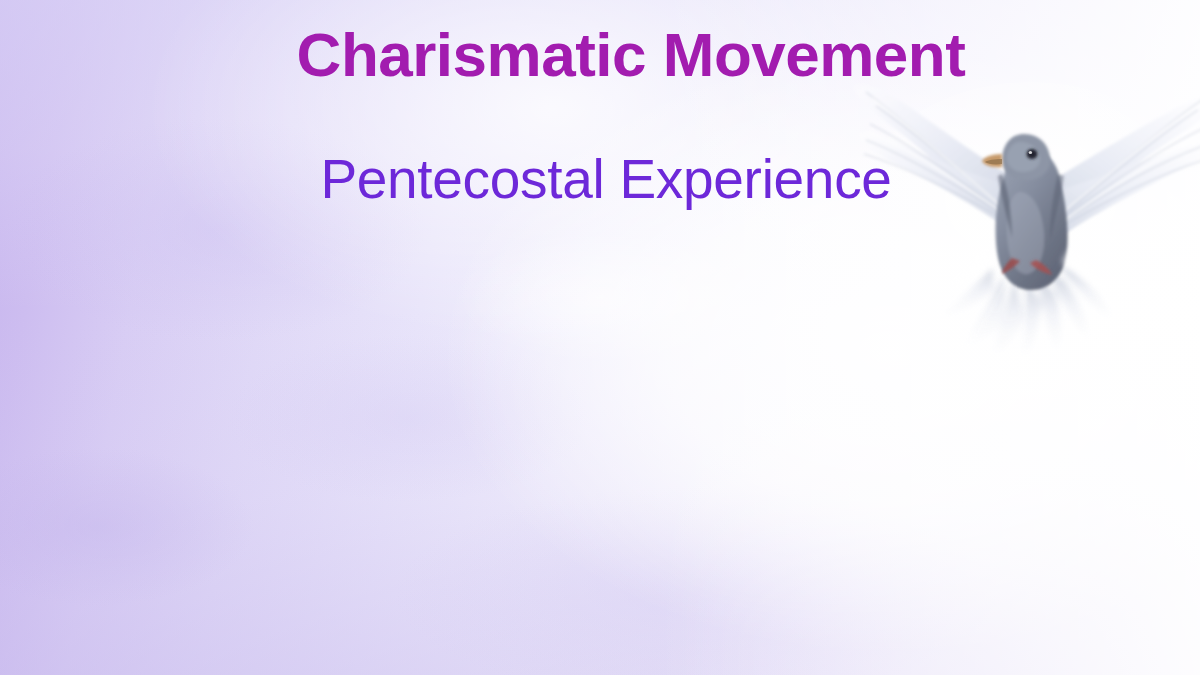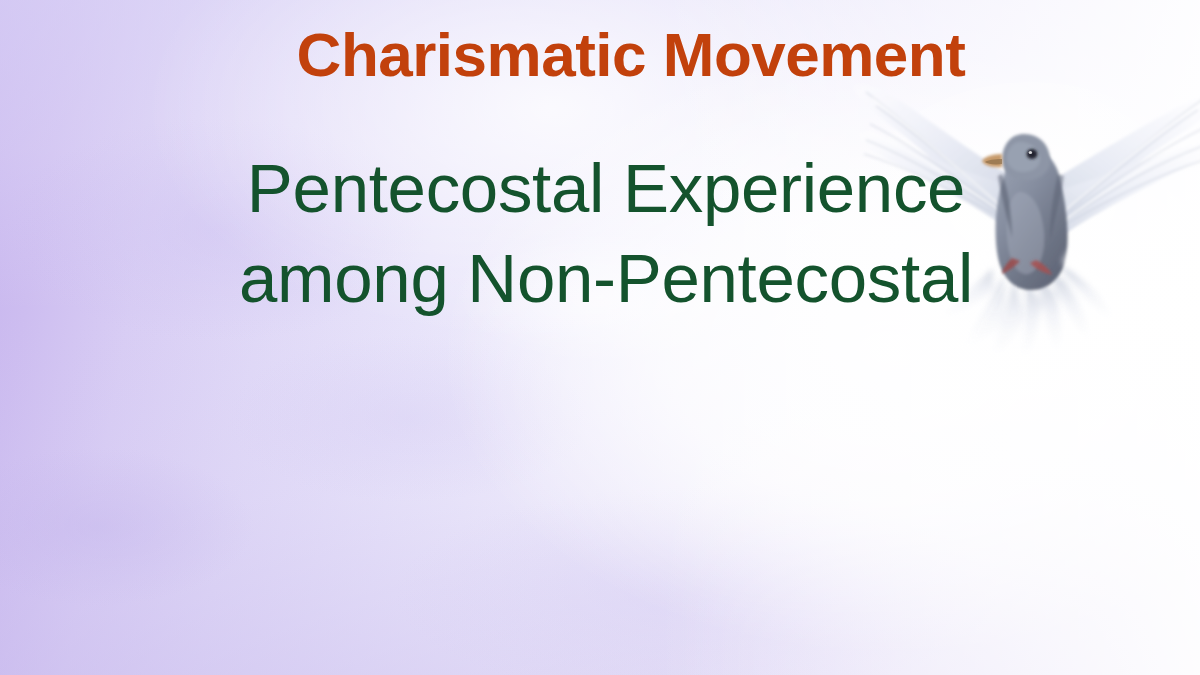--- a/index.html
+++ b/index.html
@@ -79,35 +79,35 @@
 
   
   .title {
     position: absolute;
     left: 0; right: 0;
     top: 20px;
     text-align: center;
     font-size: 62px;
     font-weight: bold;
     letter-spacing: -0.5px;
-    color: #c2410c;
+    color: #a21caf;
     line-height: 1.12;
     padding-left: 18px;
     white-space: nowrap;
     margin-left: 44px;
   }
   .subtitle {
     position: absolute;
     left: 0; right: 0;
     top: 144px;
     text-align: center;
-    font-size: 69px;
+    font-size: 55px;
     font-weight: normal;
     letter-spacing: -0.3px;
-    color: #14532d;
+    color: #6d28d9;
     line-height: 1.30;
     padding-left: 12px;
   }
   .subtitle .sub-line { display: block; white-space: nowrap; }
 
   
   #dove {
     position: absolute;
     left: 836px;
     top: 62px;
@@ -260,16 +260,15 @@
         <path d="M150,186 C136,204 122,218 112,226 C128,222 146,212 158,200 Z" fill="#ffffff"></path>
         <path d="M234,186 C248,204 262,218 272,226 C256,222 238,212 226,200 Z" fill="#ffffff"></path>
       </g>
     </svg>
   </div>
 
   <div class="title">Charismatic Movement</div>
 
   <div class="subtitle">
     <span class="sub-line">Pentecostal Experience</span>
-    <span class="sub-line">among Non-Pentecostal</span>
   </div>
 
 </div>
 
 </body></html>

